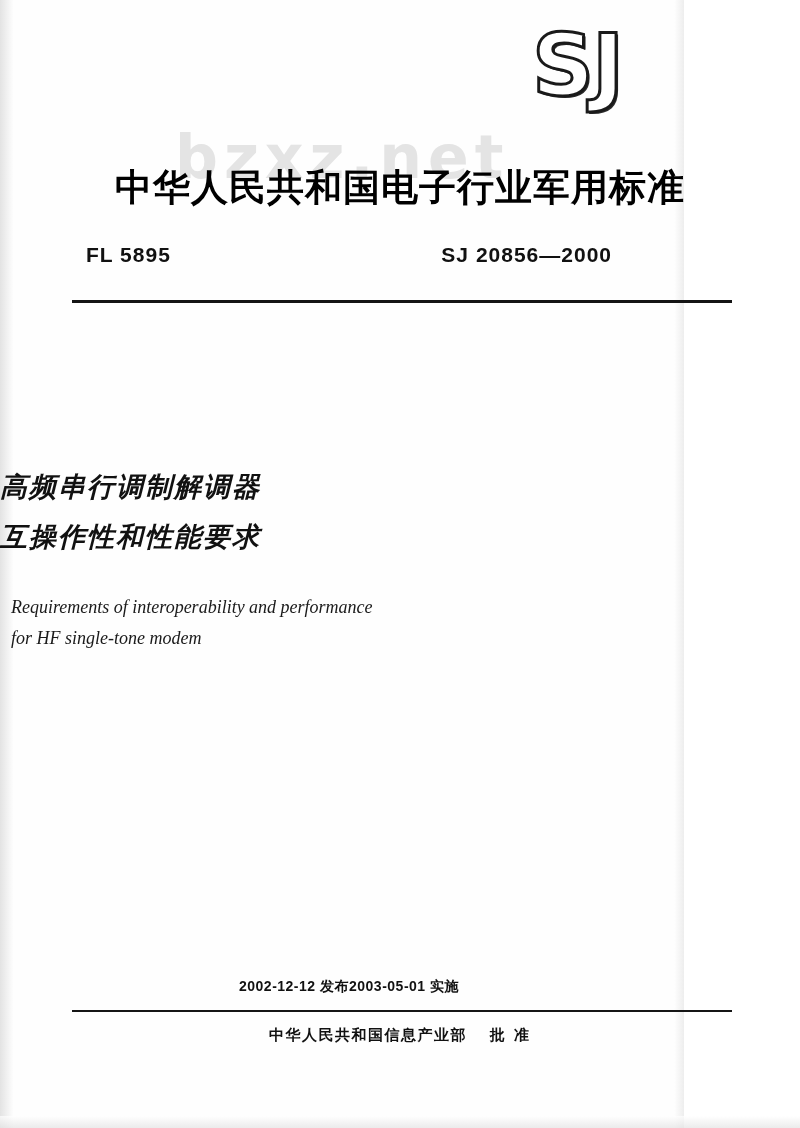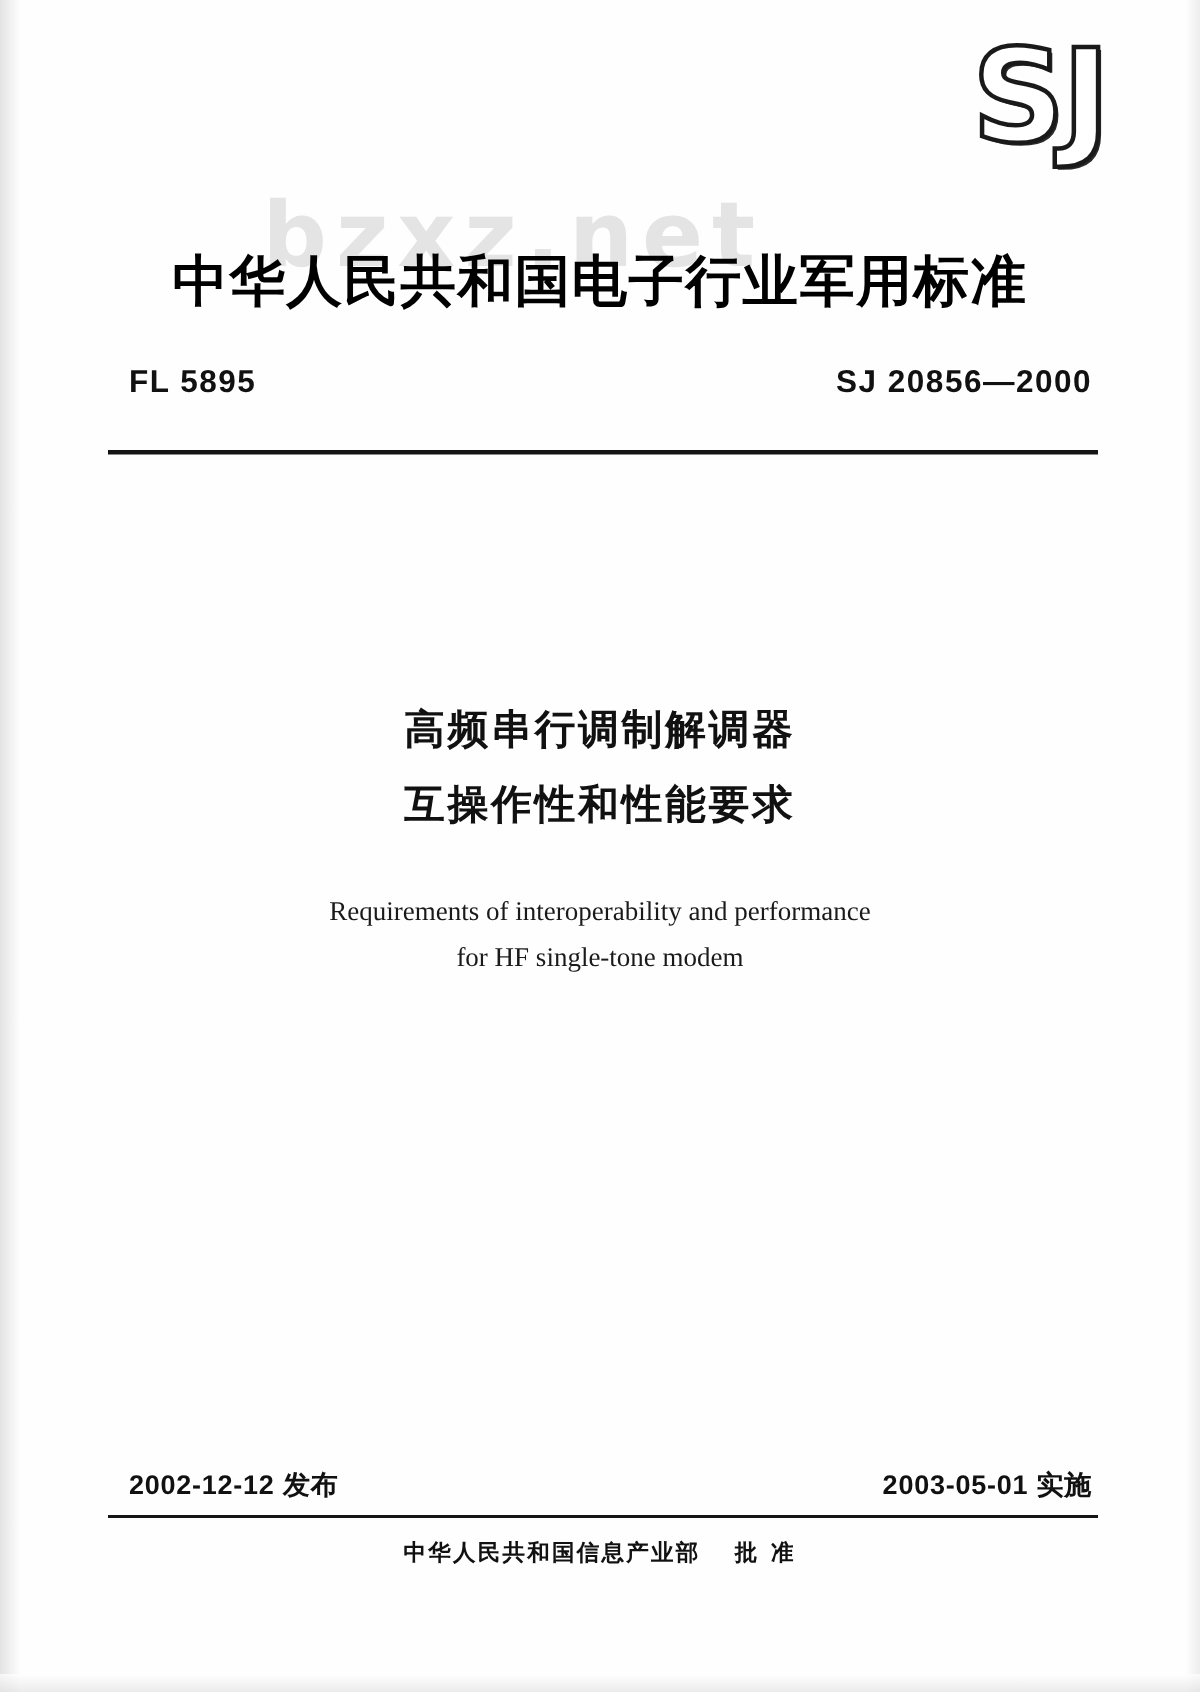--- a/index.html
+++ b/index.html
@@ -10,21 +10,21 @@
   body {
     width: 800px;
     height: 1128px;
     font-family: "Liberation Sans", sans-serif;
     color: #111111;
     overflow: hidden;
   }
 
   .page {
     position: relative;
-    width: 800px;
+    width: 684px;
     height: 1128px;
     background: #fefefe;
     box-sizing: border-box;
   }
 
   
   .scan-edge-left {
     position: absolute;
     left: 0; top: 0;
     width: 14px; height: 1128px;
@@ -114,48 +114,50 @@
     height: 3px;
     background: #141414;
   }
 
   
   .doc-center {
     position: absolute;
     left: 0;
     top: 462px;
     width: 800px;
-    text-align: center;
+    text-align: left;
+    font-style: italic;
   }
   .cn-line {
     font-family: "DejaVu Sans", sans-serif;
     font-size: 27px;
     font-weight: bold;
     letter-spacing: 2px;
     color: #111;
     line-height: 1.85;
   }
   .en-block {
     margin-top: 30px;
     font-family: "Liberation Serif", serif;
     font-size: 18px;
     color: #1a1a1a;
     line-height: 1.75;
+    padding-left: 11px;
   }
 
   
   .dates-row {
     position: absolute;
     left: 86px;
     right: 72px;
     top: 978px;
     display: flex;
-    justify-content: space-between;
+    justify-content: center;
     align-items: baseline;
-    font-size: 18px;
+    font-size: 14px;
     font-weight: bold;
     letter-spacing: .5px;
   }
   .dates-row .seg-cn {
     font-family: "DejaVu Sans", sans-serif;
     font-weight: bold;
   }
 
   .footer-rule {
     position: absolute;

